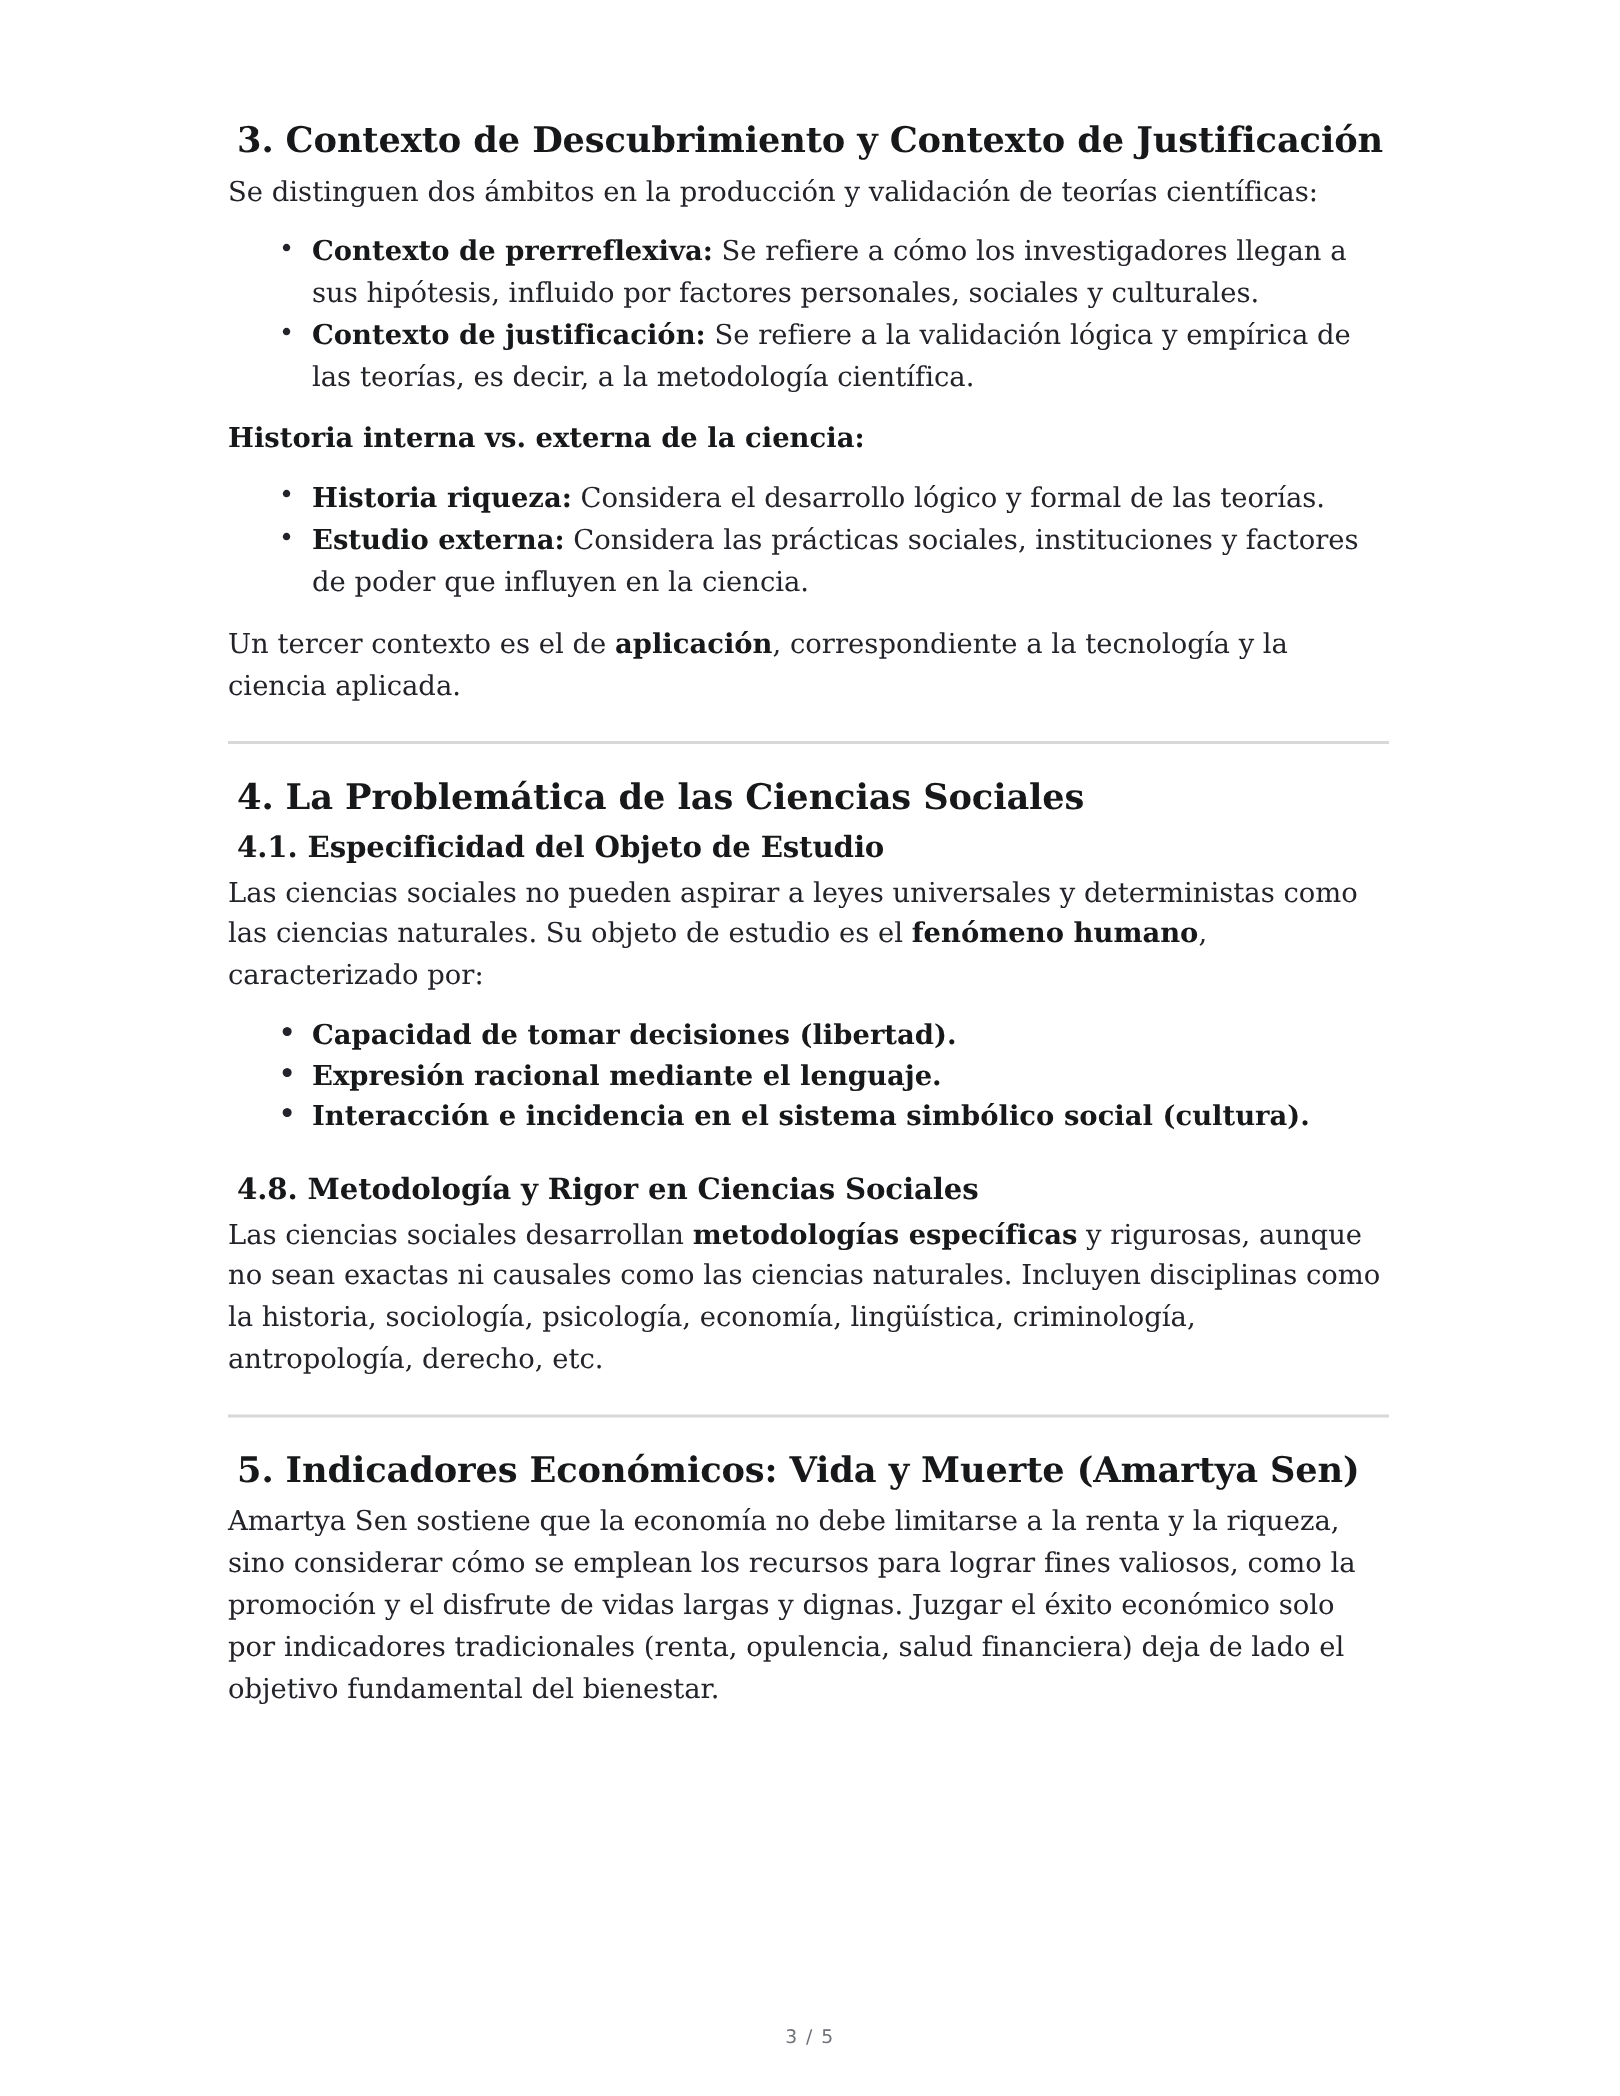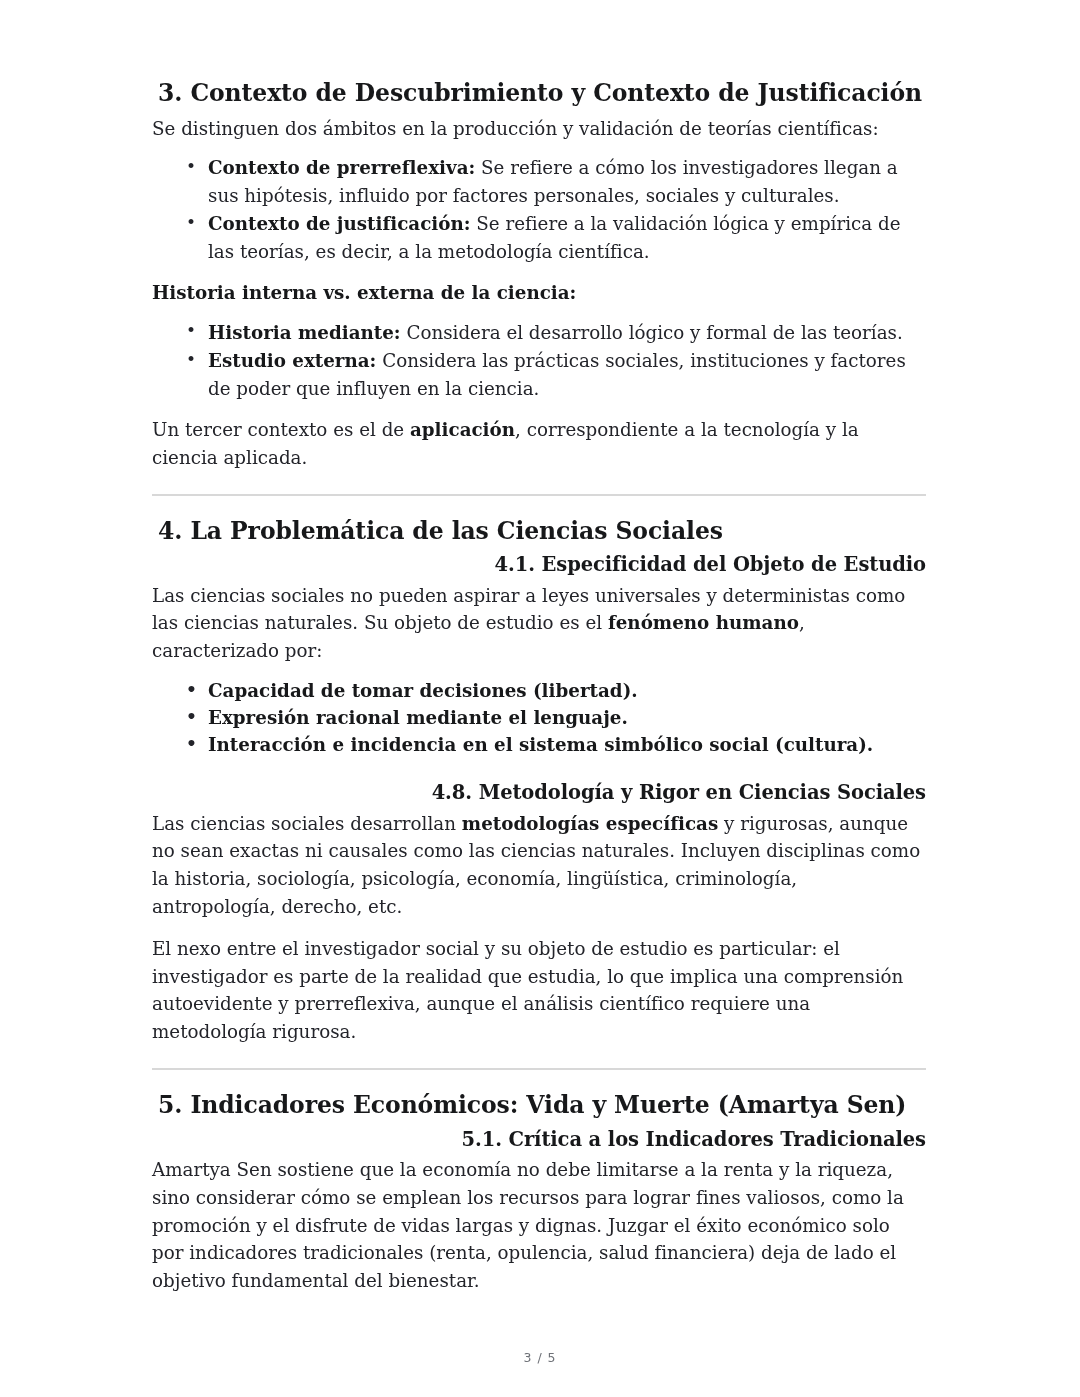--- a/index.html
+++ b/index.html
@@ -40,21 +40,20 @@
   }
   h3.subsec {
     font-family: "DejaVu Serif", "Liberation Serif", serif;
     font-size: 19.5px;
     font-weight: bold;
     line-height: 1.30;
     letter-spacing: -0.1px;
     margin: 0 0 4px 0;
     padding: 0 0 0 6px;
     color: #17181a;
-    text-align: right;
   }
   p.para {
     font-size: 18.3px;
     line-height: 1.52;
     margin: 0 0 14px 0;
     color: #23242a;
     text-align: left;
   }
   p.lead {
     font-size: 18.3px;
@@ -131,21 +130,21 @@
     <p class="lead">Se distinguen dos ámbitos en la producción y validación de teorías científicas:</p>
 
     <ul class="bullets">
       <li><b>Contexto de prerreflexiva:</b><span> Se refiere a cómo los investigadores llegan a sus hipótesis, influido por factores personales, sociales y culturales.</span></li>
       <li><b>Contexto de justificación:</b><span> Se refiere a la validación lógica y empírica de las teorías, es decir, a la metodología científica.</span></li>
     </ul>
 
     <p class="boldline">Historia interna vs. externa de la ciencia:</p>
 
     <ul class="bullets">
-      <li><b>Historia mediante:</b><span> Considera el desarrollo lógico y formal de las teorías.</span></li>
+      <li><b>Historia riqueza:</b><span> Considera el desarrollo lógico y formal de las teorías.</span></li>
       <li><b>Estudio externa:</b><span> Considera las prácticas sociales, instituciones y factores de poder que influyen en la ciencia.</span></li>
     </ul>
 
     <p class="para"><span>Un tercer contexto es el de </span><b>aplicación</b><span>, correspondiente a la tecnología y la ciencia aplicada.</span></p>
 
     <hr class="rule">
 
     <h2 class="sec">4. La Problemática de las Ciencias Sociales</h2>
 
     <h3 class="subsec">4.1. Especificidad del Objeto de Estudio</h3>
@@ -155,26 +154,24 @@
       <li>Capacidad de tomar decisiones (libertad).</li>
       <li>Expresión racional mediante el lenguaje.</li>
       <li>Interacción e incidencia en el sistema simbólico social (cultura).</li>
     </ul>
 
 
     <div class="spacer-sm"></div>
 
     <h3 class="subsec">4.8. Metodología y Rigor en Ciencias Sociales</h3>
     <p class="para"><span>Las ciencias sociales desarrollan </span><b>metodologías específicas</b><span> y rigurosas, aunque no sean exactas ni causales como las ciencias naturales. Incluyen disciplinas como la historia, sociología, psicología, economía, lingüística, criminología, antropología, derecho, etc.</span></p>
-    <p class="para">El nexo entre el investigador social y su objeto de estudio es particular: el investigador es parte de la realidad que estudia, lo que implica una comprensión autoevidente y prerreflexiva, aunque el análisis científico requiere una metodología rigurosa.</p>
 
     <hr class="rule">
 
     <h2 class="sec">5. Indicadores Económicos: Vida y Muerte (Amartya Sen)</h2>
-    <h3 class="subsec">5.1. Crítica a los Indicadores Tradicionales</h3>
     <p class="para">Amartya Sen sostiene que la economía no debe limitarse a la renta y la riqueza, sino considerar cómo se emplean los recursos para lograr fines valiosos, como la promoción y el disfrute de vidas largas y dignas. Juzgar el éxito económico solo por indicadores tradicionales (renta, opulencia, salud financiera) deja de lado el objetivo fundamental del bienestar.</p>
 
   </div>
 
   <div class="footer">
     <span>3 / 5</span>
   </div>
 </div>
 
 </body></html>

